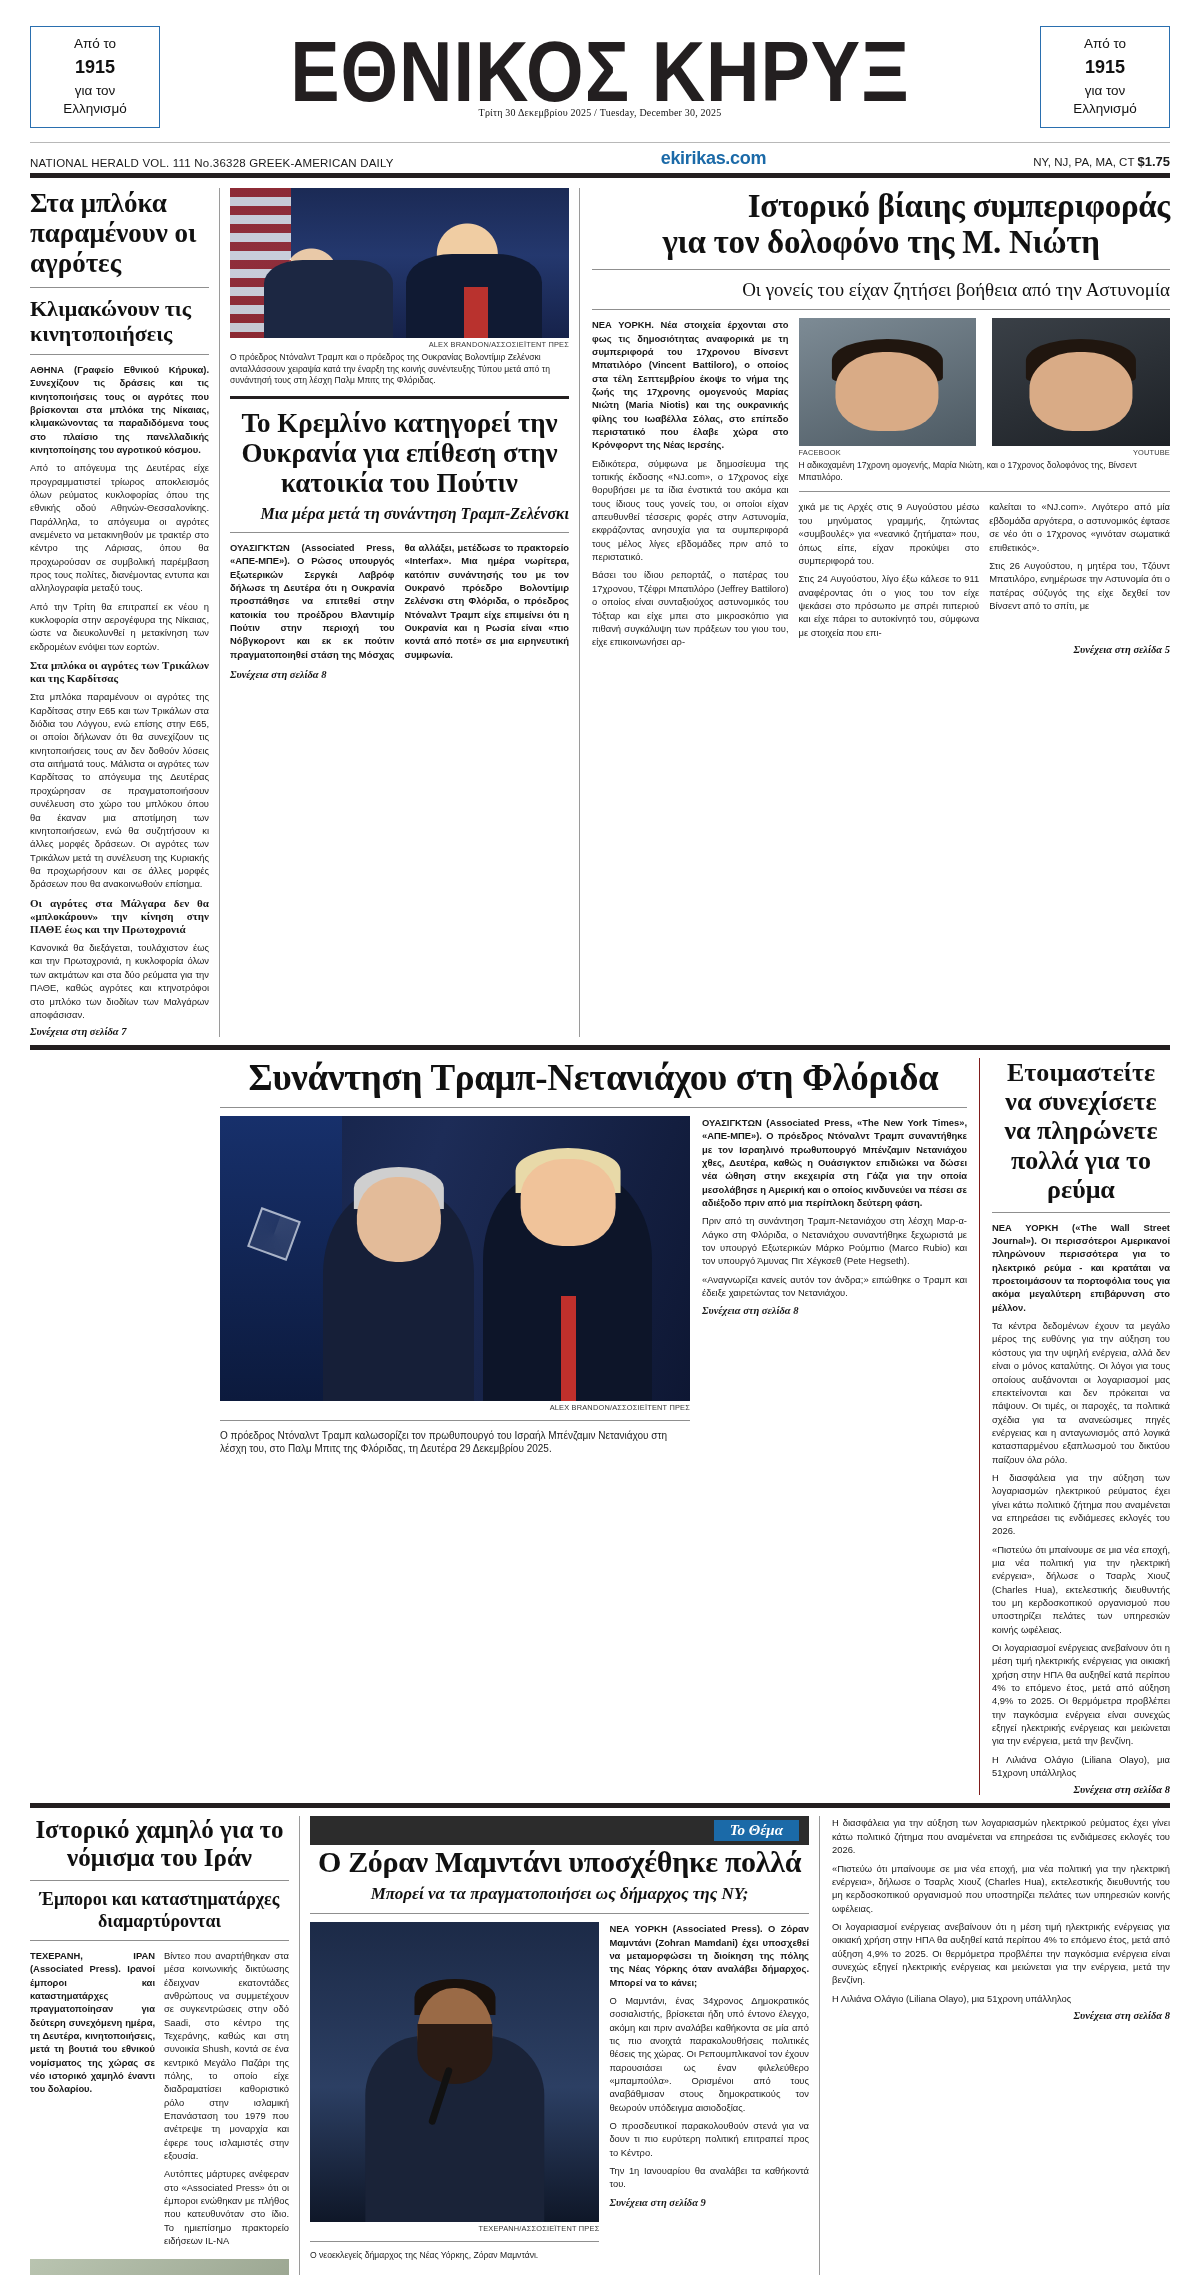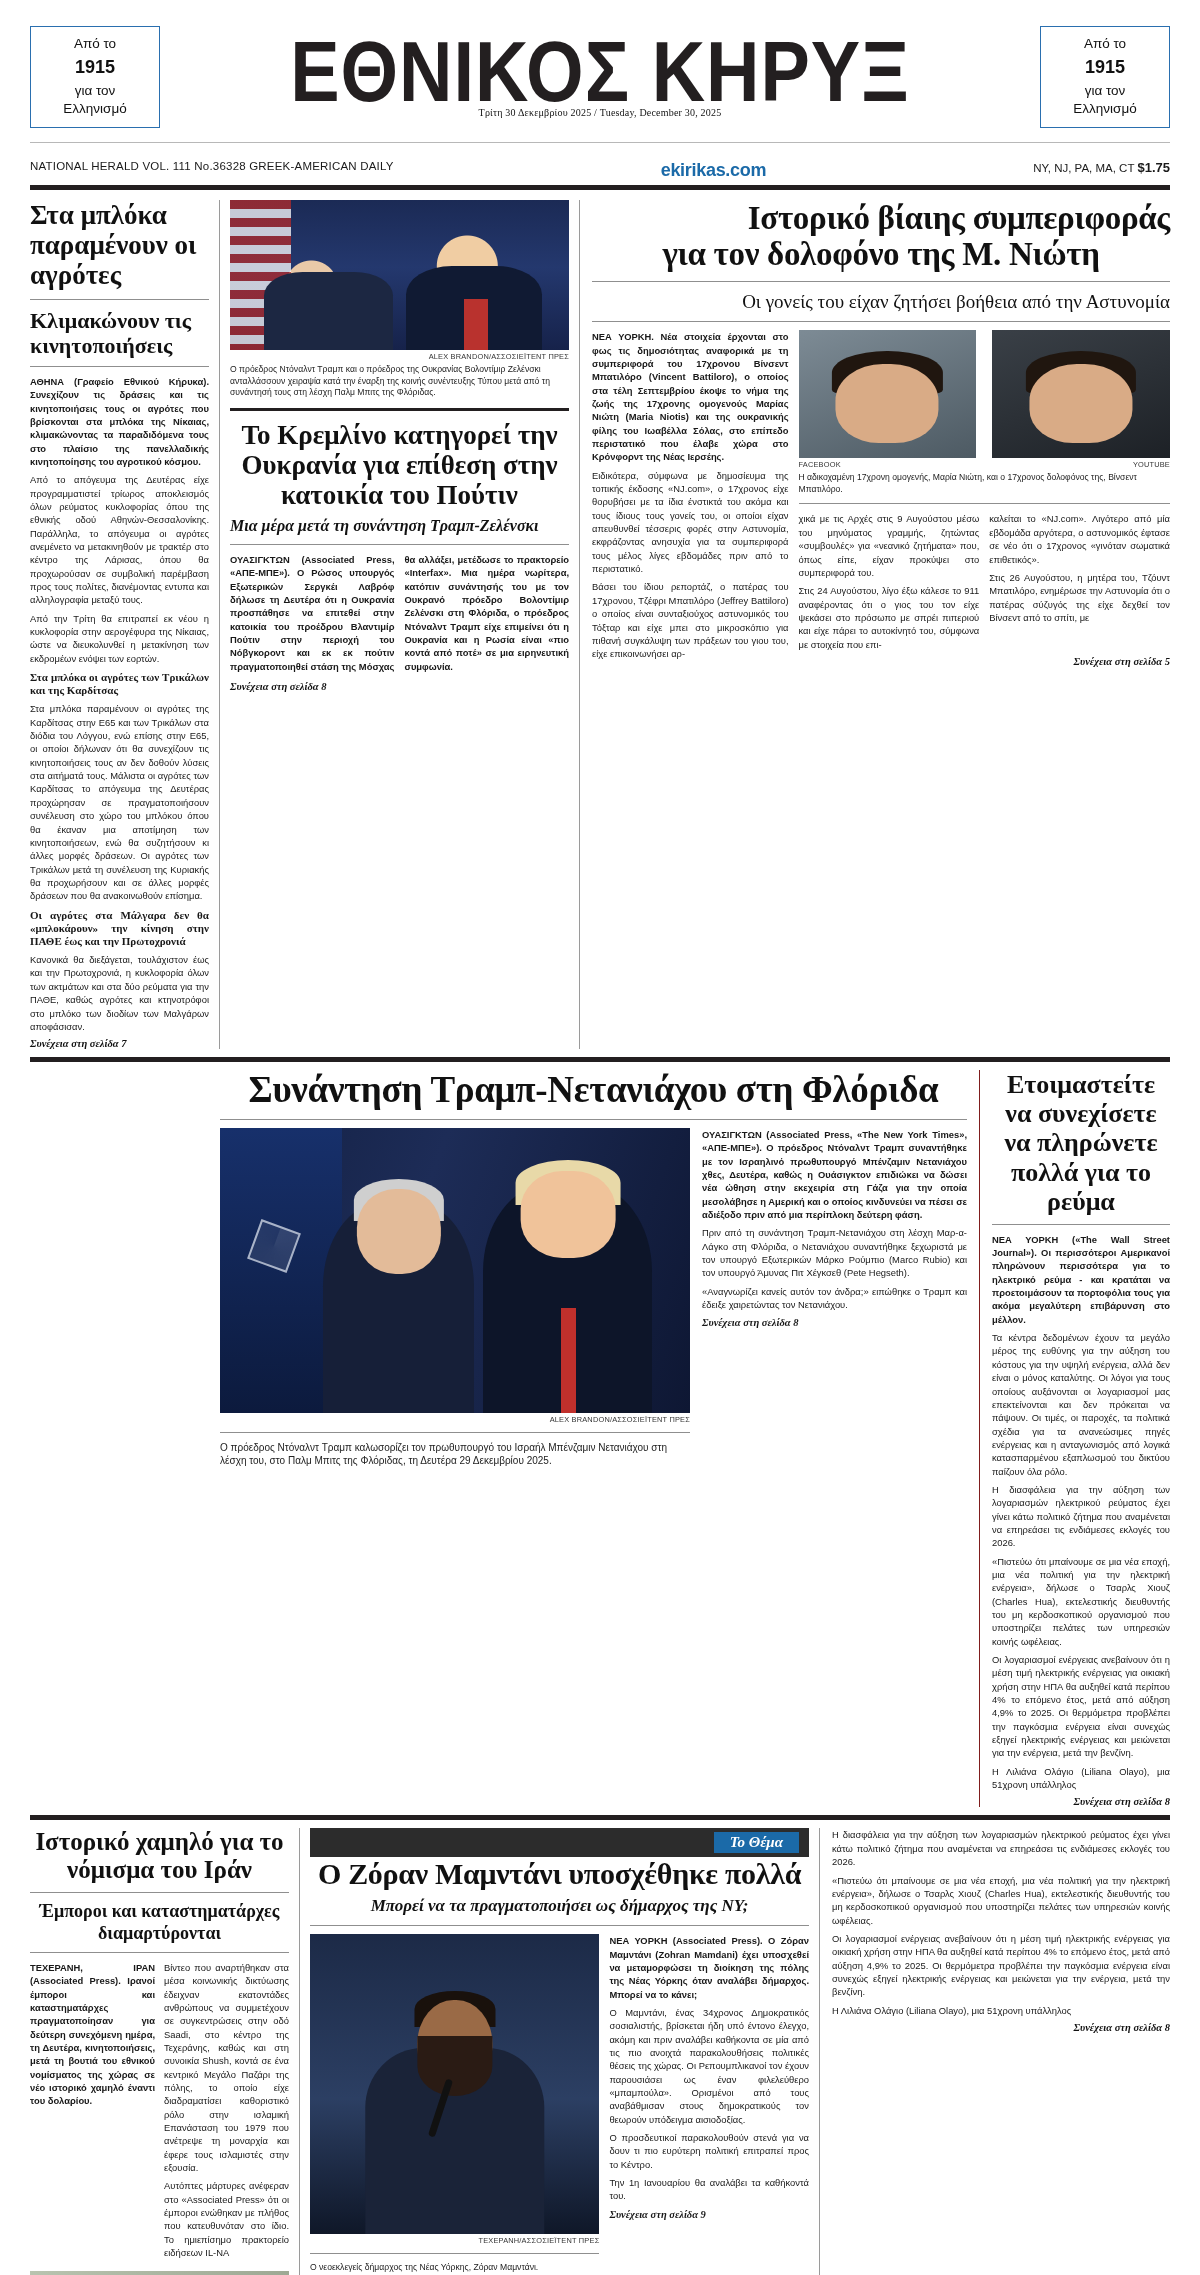--- a/index.html
+++ b/index.html
@@ -29,21 +29,21 @@
     font-weight:bold; font-size:74px; letter-spacing:1px;
     color:#231f20; line-height:0.98; white-space:nowrap;
     transform:scaleY(1.16); transform-origin:center top; margin:0;
   }
   .paper-date {
     font-family:"Liberation Serif", serif;
     font-size:10px; margin-top:4px; color:#111; letter-spacing:.2px;
   }
 
   .rule-thin { border-top:1.8px solid #b8b8b8; margin:14px 0 0; }
-  .infobar { display:flex; align-items:flex-start; justify-content:space-between; padding:5px 0 4px;margin-top:12px; }
+  .infobar { display:flex; align-items:flex-end; justify-content:space-between; padding:5px 0 4px; }
   .infobar .left { font-size:11.5px; letter-spacing:.2px; color:#1a1a1a; }
   .infobar .site { font-weight:bold; font-size:18px; color:#1b6aa8; letter-spacing:-.3px; }
   .infobar .right { font-size:11.5px; color:#1a1a1a; }
   .infobar .right b { font-size:13px; }
   .rule-thick { border-top:5px solid #231f20; margin-bottom:10px; }
 
   
   .cols { display:flex; gap:0; }
   .colA { width:190px; padding-right:10px; border-right:1px solid #9a9a9a; }
   .colB { width:360px; padding:0 10px; border-right:1px solid #9a9a9a; }
@@ -179,21 +179,21 @@
       <div class="ph ph-handshake">
         <div class="flag"></div>
           <div class="s1"></div>
           <div class="s2"></div>
           <div class="tie"></div>
       </div>
       <div class="credit">ALEX BRANDON/ΑΣΣΟΣΙΕΪΤΕΝΤ ΠΡΕΣ</div>
       <div class="caption">Ο πρόεδρος Ντόναλντ Τραμπ και ο πρόεδρος της Ουκρανίας Βολοντίμιρ Ζελένσκι ανταλλάσσουν χειραψία κατά την έναρξη της κοινής συνέντευξης Τύπου μετά από τη συνάντησή τους στη λέσχη Παλμ Μπιτς της Φλόριδας.</div>
       <div class="sep-thick"></div>
       <h2 class="hd-lg" style="text-align:center">Το Κρεμλίνο κατηγορεί την Ουκρανία για επίθεση στην κατοικία του Πούτιν</h2>
-      <div class="sub-italic" style="text-align:left">Μια μέρα μετά τη συνάντηση Τραμπ-Ζελένσκι</div>
+      <div class="sub-italic" style="text-align:right">Μια μέρα μετά τη συνάντηση Τραμπ-Ζελένσκι</div>
       <div class="sep"></div>
       <div class="body-txt two-col">
         <p class="lead">ΟΥΑΣΙΓΚΤΩΝ (Associated Press, «ΑΠΕ-ΜΠΕ»). Ο Ρώσος υπουργός Εξωτερικών Σεργκέι Λαβρόφ δήλωσε τη Δευτέρα ότι η Ουκρανία προσπάθησε να επιτεθεί στην κατοικία του προέδρου Βλαντιμίρ Πούτιν στην περιοχή του Νόβγκοροντ και εκ εκ πούτιν πραγματοποιηθεί στάση της Μόσχας θα αλλάξει, μετέδωσε το πρακτορείο «Interfax». Μια ημέρα νωρίτερα, κατόπιν συνάντησής του με τον Ουκρανό πρόεδρο Βολοντίμιρ Ζελένσκι στη Φλόριδα, ο πρόεδρος Ντόναλντ Τραμπ είχε επιμείνει ότι η Ουκρανία και η Ρωσία είναι «πιο κοντά από ποτέ» σε μια ειρηνευτική συμφωνία.</p>
       </div>
       <div class="cont">Συνέχεια στη σελίδα 8</div>
     </div>
 
     <div class="colC">
       <h2 class="hd-xl" style="text-align:right">Ιστορικό βίαιης συμπεριφοράς</h2>
       <h2 class="hd-xl" style="text-align:center">για τον δολοφόνο της Μ. Νιώτη</h2>

